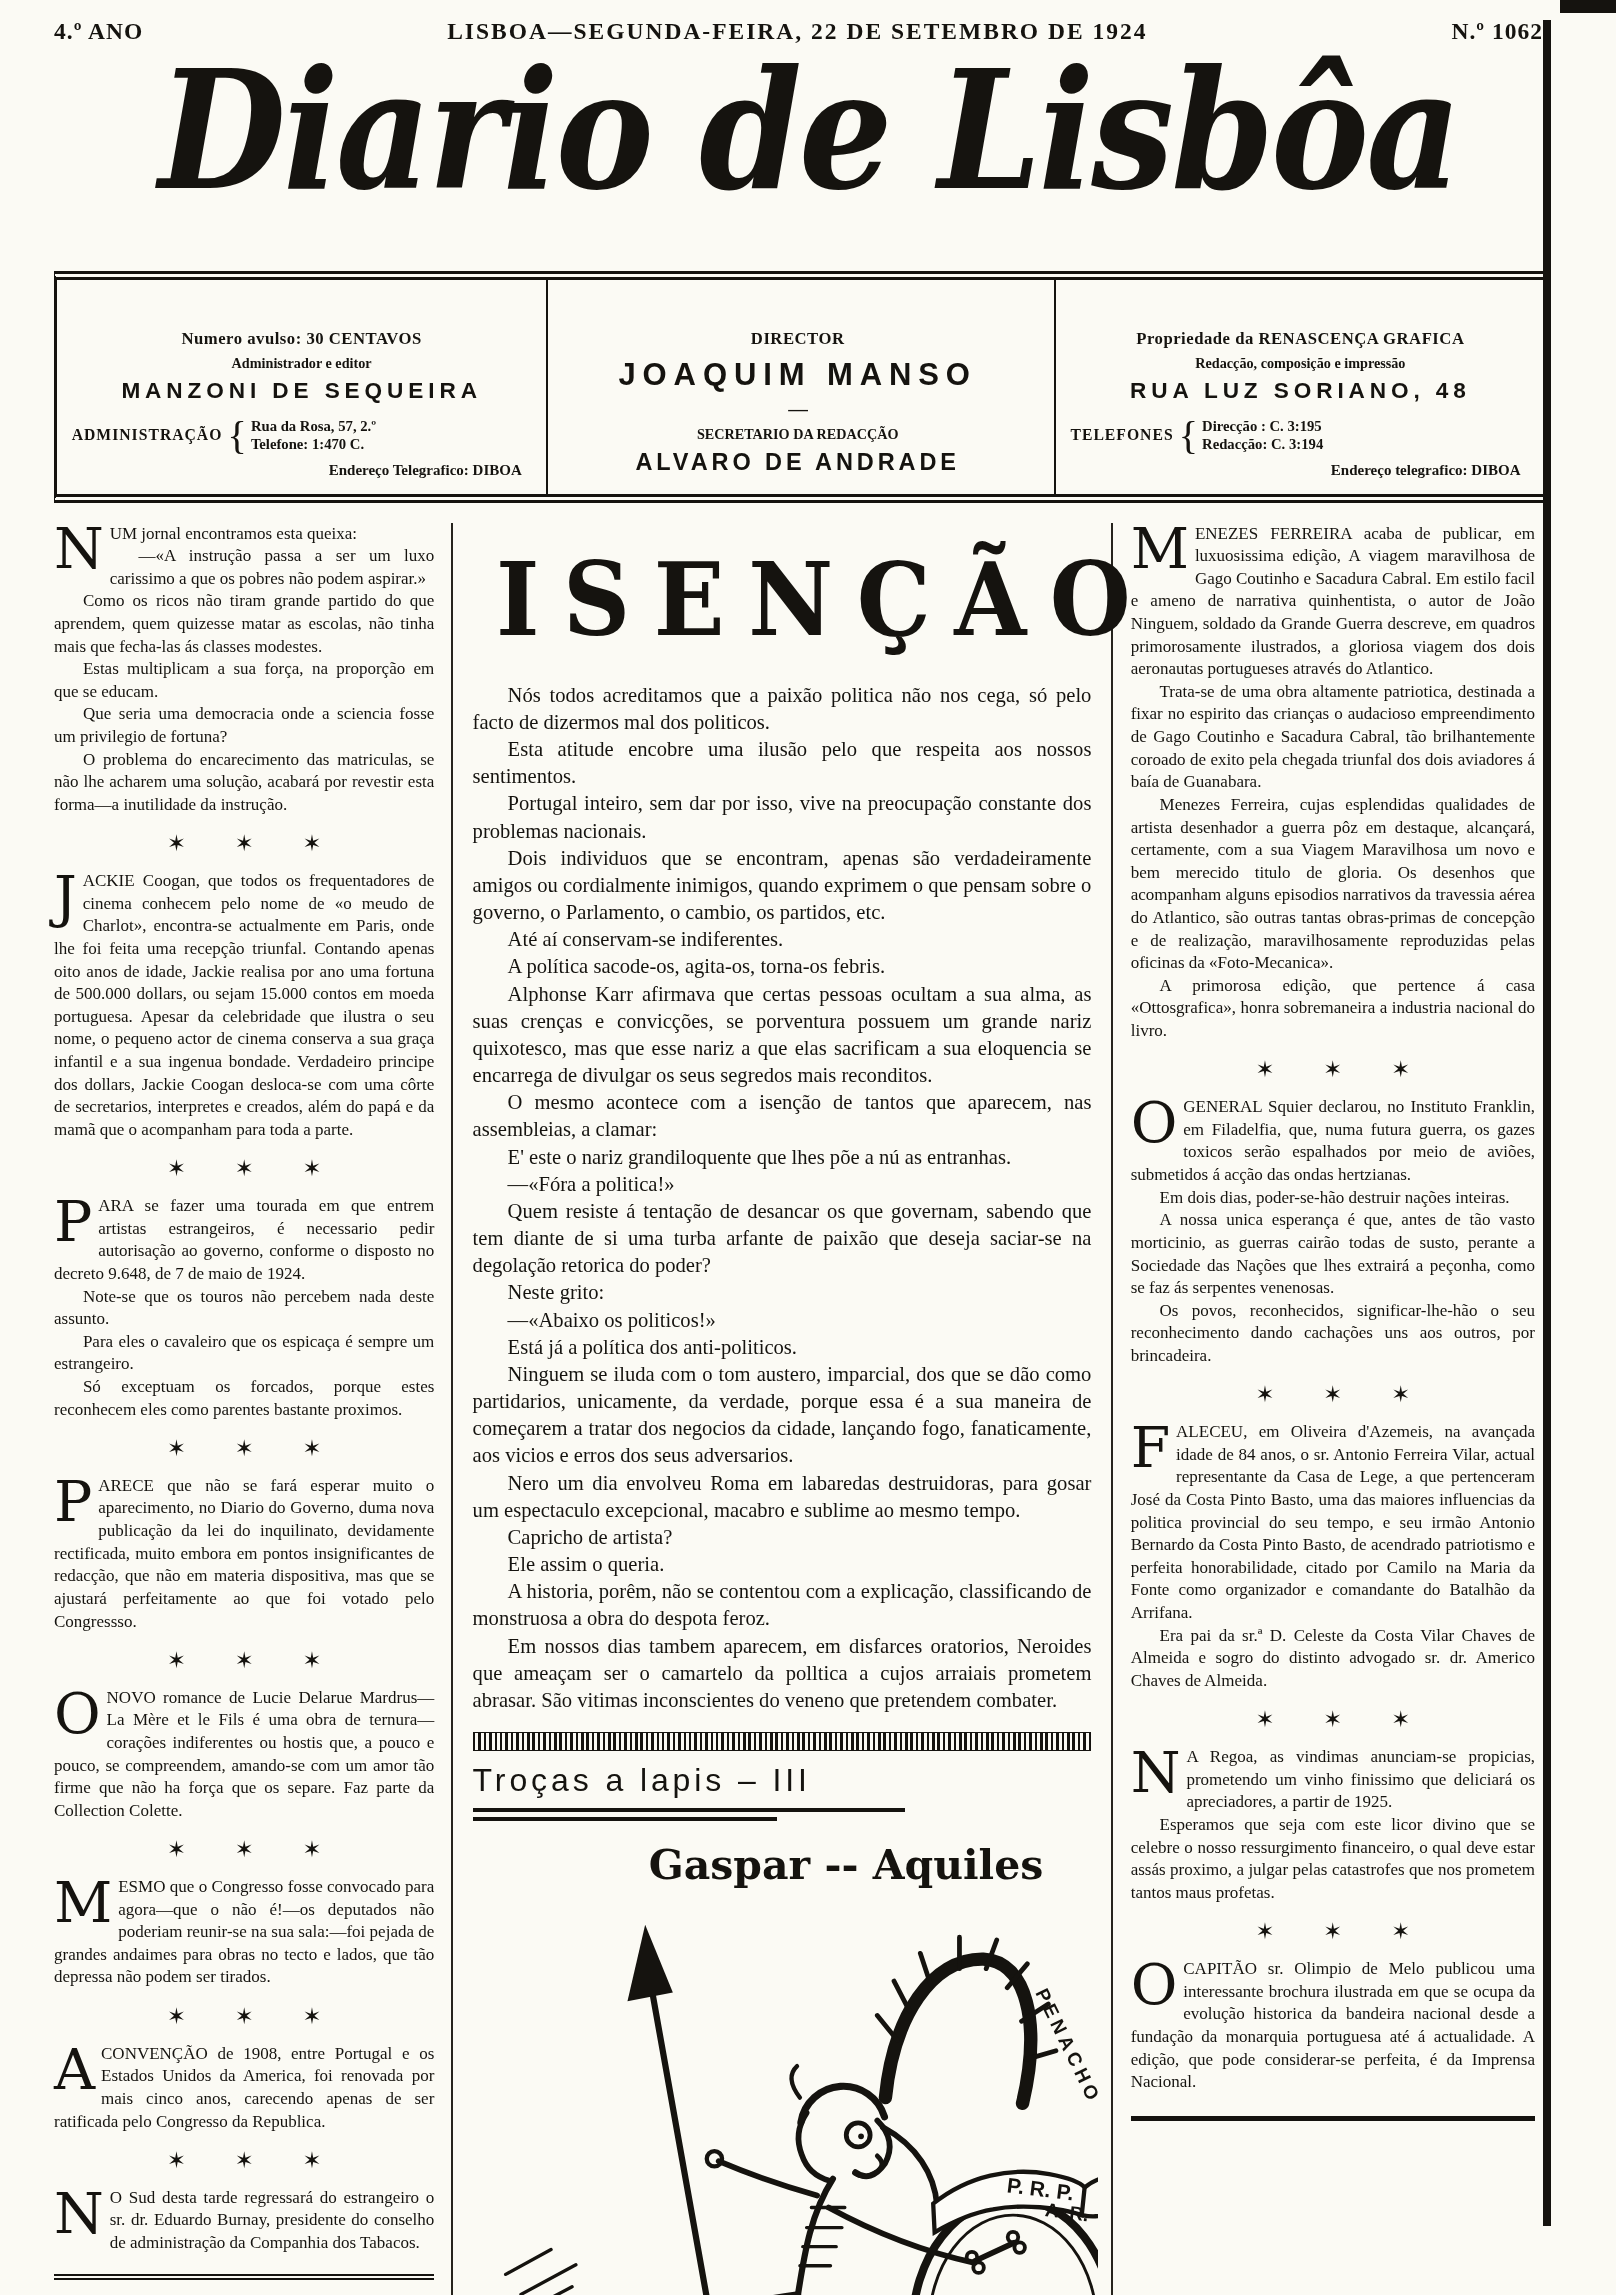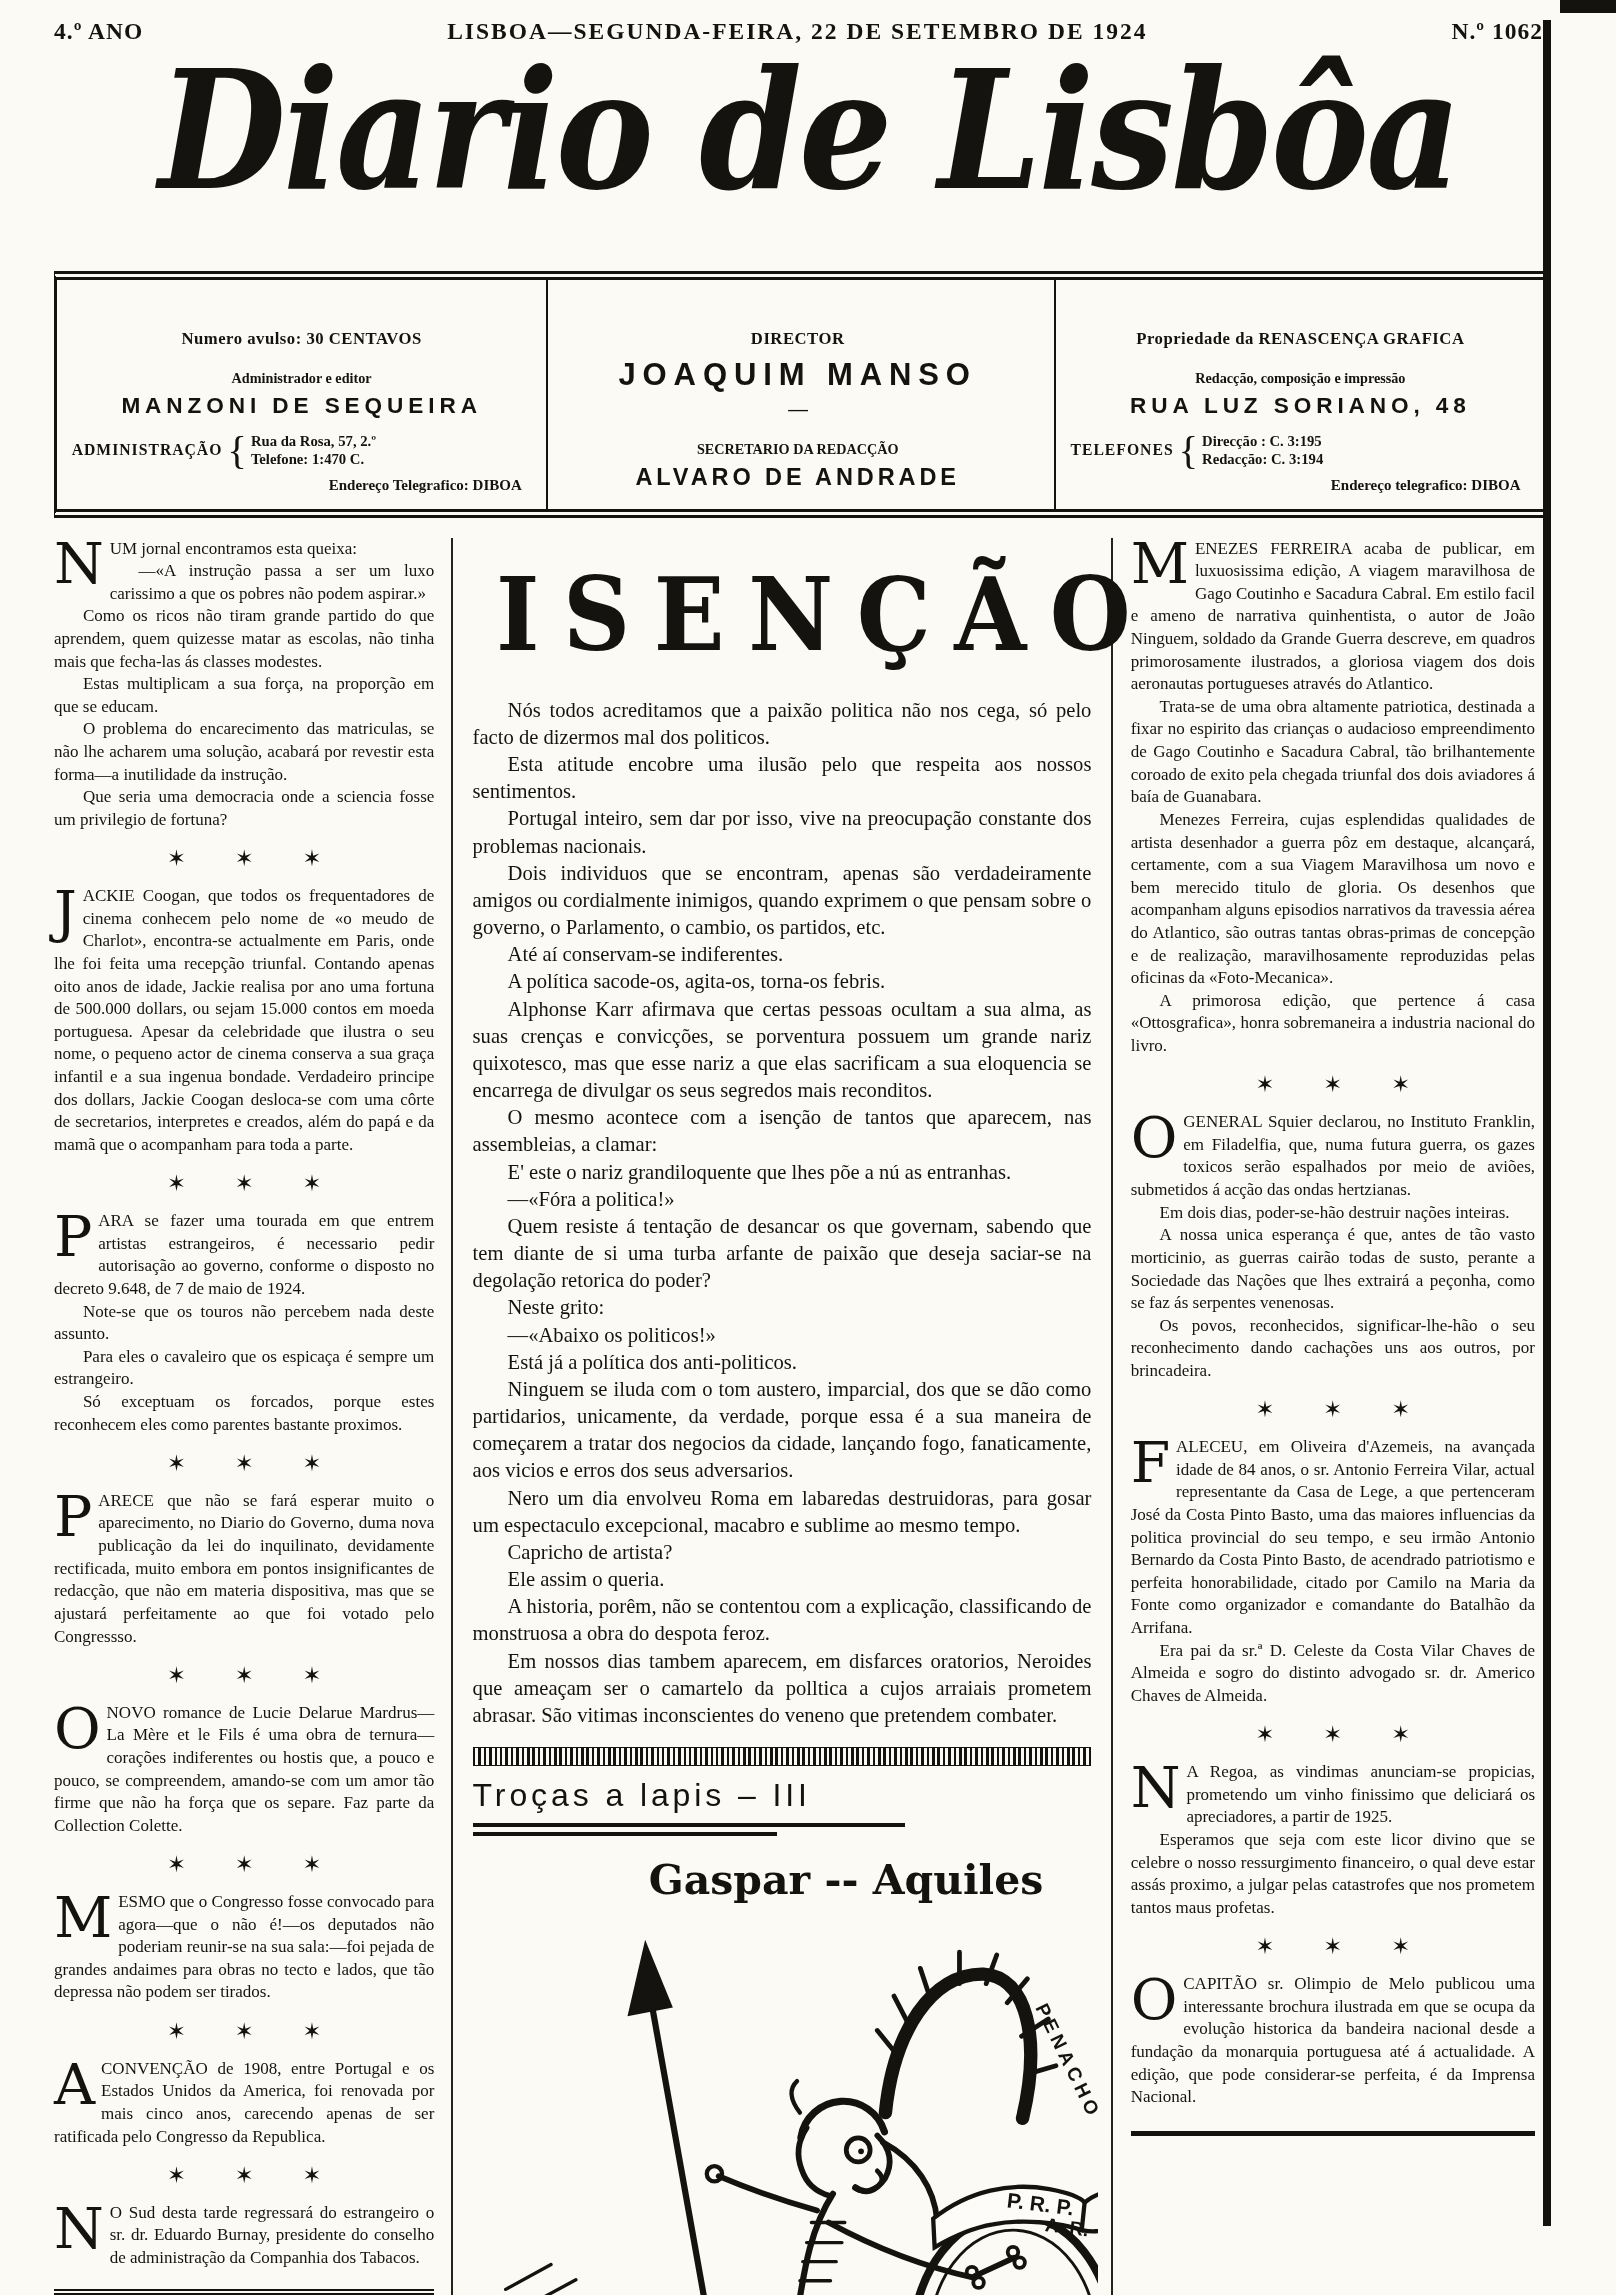--- a/index.html
+++ b/index.html
@@ -35,21 +35,21 @@
   .masthead{
     margin:27.5px 69px 0 54px;
     border:9.8px double #15130f;
     border-left:3.4px solid #15130f;border-right:3.4px solid #15130f;
     display:flex;
     background:#fbfaf4;
   }
   .m-cell{flex:1;padding:12.8px 14.7px 14.7px;text-align:center;font-size:14.7px;}
   .m-cell.mid{border-left:2.5px solid #15130f;border-right:2.5px solid #15130f;flex:1.05;padding-left:8px;}
   .m-big-sans{font-family:"Liberation Sans", sans-serif;font-weight:bold;letter-spacing:4.9px;font-size:22.6px;margin:5.9px 0 3.9px;}
-  .m-small{font-weight:bold;font-size:14.2px;margin-top:21px;}
+  .m-small{font-weight:bold;font-size:14.2px;margin-top:6px;}
   .m-bold-line{font-weight:bold;font-size:16.7px;letter-spacing:0.5px;margin-top:36px;}
   .brace-row{display:flex;align-items:center;justify-content:flex-start;margin-top:12.8px;text-align:left;}
   .brace-label{font-weight:bold;font-size:15.7px;letter-spacing:1px;}
   .brace{font-size:41px;font-weight:normal;line-height:.8;margin:0 3.9px 0 4.9px;}
   .brace-lines{font-weight:bold;font-size:14.7px;line-height:1.25;}
   .m-telegraph{font-weight:bold;font-size:15px;margin-top:9px;text-align:right;padding-right:9.8px;}
   .m-dash{font-weight:bold;font-size:19.6px;letter-spacing:-1px;margin:2.9px 0;}
   .director-name{font-family:"Liberation Sans", sans-serif;font-weight:bold;font-size:31px;letter-spacing:6.9px;margin:7.8px 0 4.9px;}
   .secretary-name{font-family:"Liberation Sans", sans-serif;font-weight:bold;font-size:23.5px;letter-spacing:3.9px;margin-top:6.9px;}
   
@@ -170,22 +170,22 @@
   </div>
 
   <div class="columns">
 
     <div class="col col-left">
       <div>
         <p class="lead">NUM jornal encontramos esta queixa:</p>
         <p>—«A instrução passa a ser um luxo carissimo a que os pobres não podem aspirar.»</p>
         <p>Como os ricos não tiram grande partido do que aprendem, quem quizesse matar as escolas, não tinha mais que fecha-las ás classes modestes.</p>
         <p>Estas multiplicam a sua força, na proporção em que se educam.</p>
+        <p>Que seria uma democracia onde a sciencia fosse um privilegio de fortuna?</p>
         <p>O problema do encarecimento das matriculas, se não lhe acharem uma solução, acabará por revestir esta forma—a inutilidade da instrução.</p>
-        <p>Que seria uma democracia onde a sciencia fosse um privilegio de fortuna?</p>
       </div>
       <div class="stars">✶ ✶ ✶</div>
       <div>
         <p class="lead">JACKIE Coogan, que todos os frequentadores de cinema conhecem pelo nome de «o meudo de Charlot», encontra-se actualmente em Paris, onde lhe foi feita uma recepção triunfal. Contando apenas oito anos de idade, Jackie realisa por ano uma fortuna de 500.000 dollars, ou sejam 15.000 contos em moeda portuguesa. Apesar da celebridade que ilustra o seu nome, o pequeno actor de cinema conserva a sua graça infantil e a sua ingenua bondade. Verdadeiro principe dos dollars, Jackie Coogan desloca-se com uma côrte de secretarios, interpretes e creados, além do papá e da mamã que o acompanham para toda a parte.</p>
       </div>
       <div class="stars">✶ ✶ ✶</div>
       <div>
         <p class="lead">PARA se fazer uma tourada em que entrem artistas estrangeiros, é necessario pedir autorisação ao governo, conforme o disposto no decreto 9.648, de 7 de maio de 1924.</p>
         <p>Note-se que os touros não percebem nada deste assunto.</p>
         <p>Para eles o cavaleiro que os espicaça é sempre um estrangeiro.</p>

